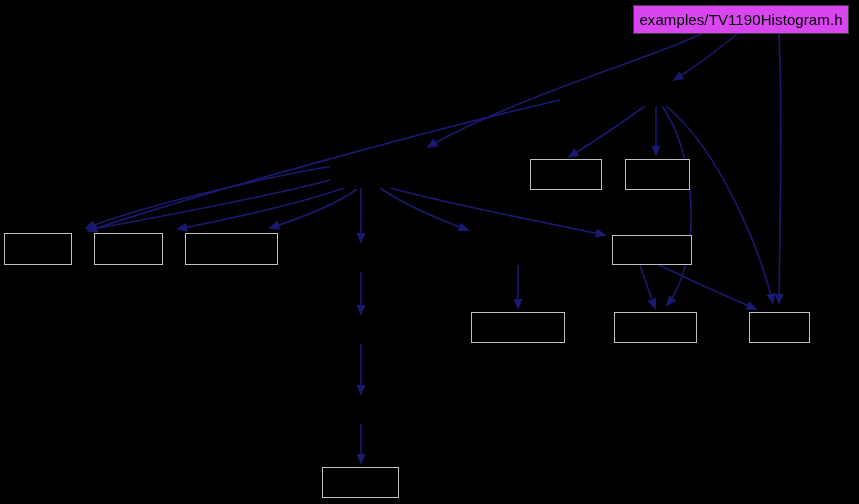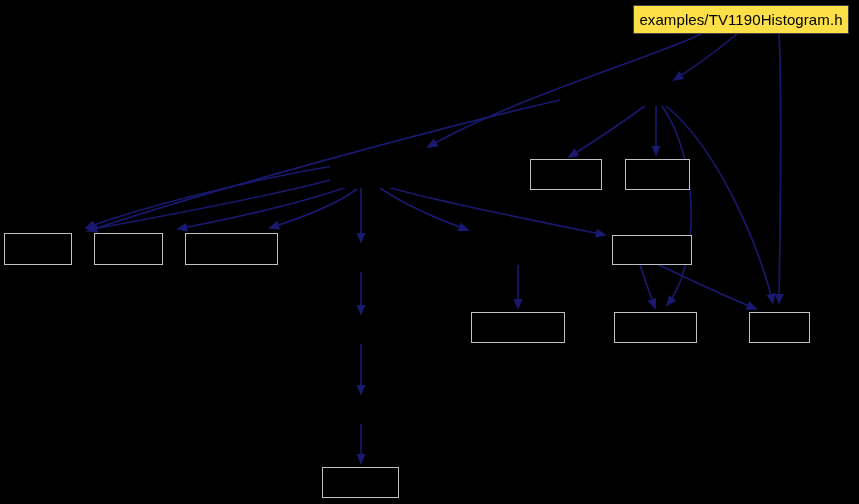--- a/index.html
+++ b/index.html
@@ -27,21 +27,21 @@
   .graph-node {
     position: absolute;
     box-sizing: border-box;
     display: flex;
     align-items: center;
     justify-content: center;
     white-space: nowrap;
     overflow: hidden;
   }
   .node-root {
-    background: #fde047;
+    background: #d946ef;
     border: 1px solid #404040;
     color: #000000;
     font-size: 15px;
     line-height: 1;
     letter-spacing: 0.1px;
   }
   .node-hidden {
     background: #000000;
     border: 1px solid #c0c0c0;
     color: #000000;

